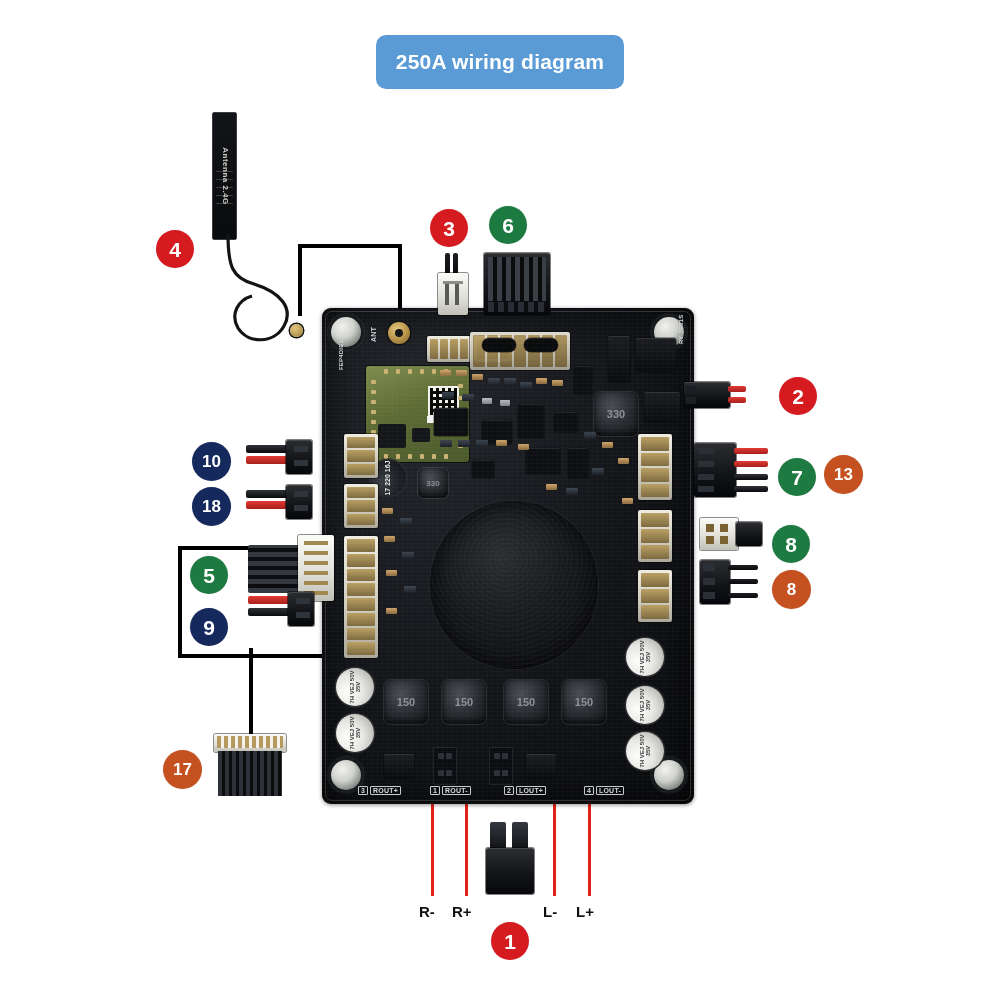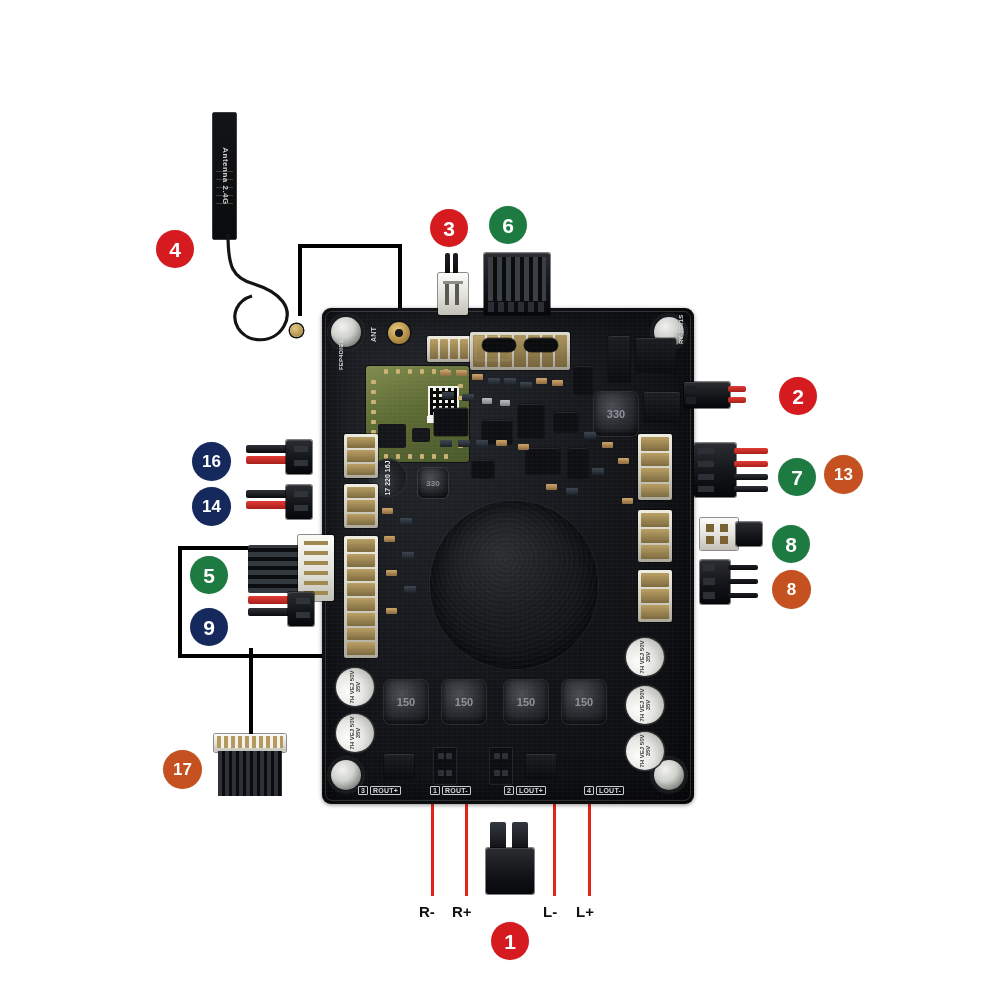--- a/index.html
+++ b/index.html
@@ -184,20 +184,21 @@
   
   .bracket{
     position:absolute;border:4px solid #000;background:transparent;
   }
 </style>
 </head>
 <body>
 
 <div class="stage">
 
+  <div class="title-pill">250A wiring diagram</div>
 
   <div class="ln" style="left:300px;top:244px;width:102px;height:4px;"></div>
   <div class="ln" style="left:298px;top:244px;width:4px;height:72px;"></div>
   <div class="ln" style="left:398px;top:244px;width:4px;height:78px;"></div>
 
   <div class="bracket" style="left:178px;top:546px;width:190px;height:104px;border-right:none;"></div>
   <div class="ln" style="left:249px;top:648px;width:4px;height:86px;"></div>
 
   <div class="ln" style="left:333px;top:551px;width:34px;height:3px;"></div>
   <div class="ln" style="left:333px;top:601px;width:34px;height:3px;"></div>
@@ -571,24 +572,24 @@
       <div class="marker m-green" style="left: 778px; top: 458px; width: 38px; height: 38px; background: rgb(29, 122, 65); font-size: 21px;">
         <span>7</span>
       </div>
       <div class="marker m-green" style="left: 772px; top: 525px; width: 38px; height: 38px; background: rgb(29, 122, 65); font-size: 21px;">
         <span>8</span>
       </div>
       <div class="marker m-navy" style="left: 190px; top: 608px; width: 38px; height: 38px; background: rgb(21, 41, 92); font-size: 21px;">
         <span>9</span>
       </div>
       <div class="marker m-navy" style="left: 192px; top: 442px; width: 39px; height: 39px; background: rgb(21, 41, 92); font-size: 17px;">
-        <span>16</span>
+        <span>10</span>
       </div>
       <div class="marker m-navy" style="left: 192px; top: 487px; width: 39px; height: 39px; background: rgb(21, 41, 92); font-size: 17px;">
-        <span>14</span>
+        <span>18</span>
       </div>
       <div class="marker m-orange" style="left: 163px; top: 750px; width: 39px; height: 39px; background: rgb(196, 81, 31); font-size: 17px;">
         <span>17</span>
       </div>
       <div class="marker m-orange" style="left: 824px; top: 455px; width: 39px; height: 39px; background: rgb(196, 81, 31); font-size: 17px;">
         <span>13</span>
       </div>
       <div class="marker m-orange" style="left: 772px; top: 570px; width: 39px; height: 39px; background: rgb(196, 81, 31); font-size: 17px;">
         <span>8</span>
       </div>

